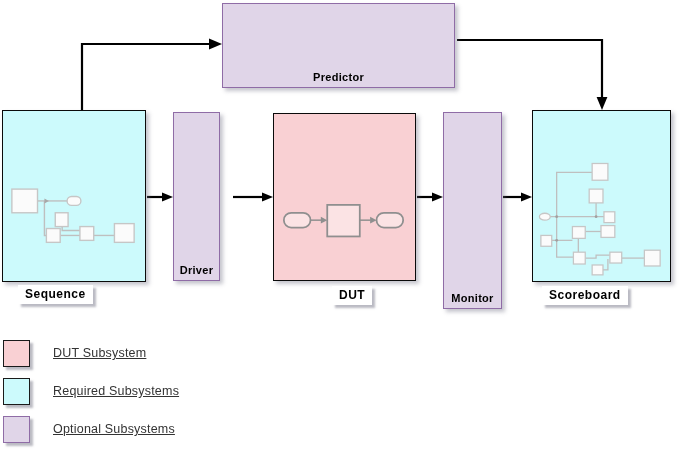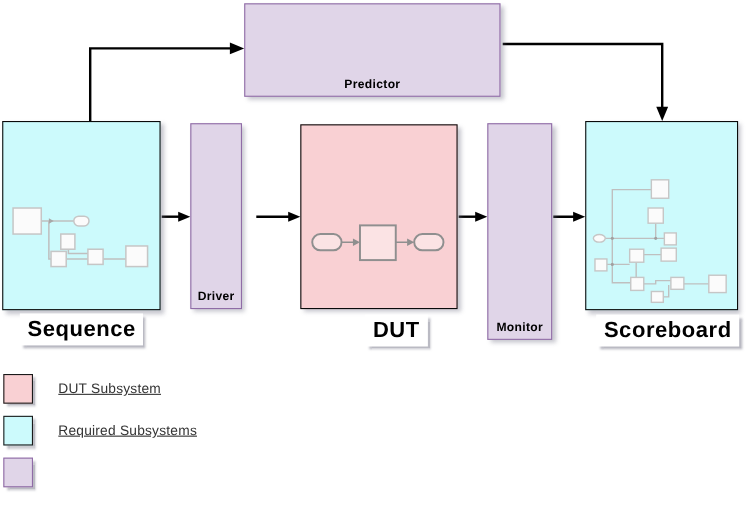--- a/index.html
+++ b/index.html
@@ -18,21 +18,21 @@
     background:#e0d5e8;border:1.6px solid #8f6ca6;
     display:flex;flex-direction:column;justify-content:flex-end;align-items:center;
   }
   .inline-label{
     font-weight:bold;font-size:11px;color:#000;padding-bottom:4px;line-height:1;
     letter-spacing:0.3px;white-space:nowrap;
   }
   .mini{position:absolute;left:0;top:0;width:100%;height:100%;}
   .ext-label{
     position:absolute;z-index:3;background:#ffffff;
-    font-weight:bold;font-size:20px;letter-spacing:0.5px;color:#000;
+    font-weight:bold;font-size:12px;letter-spacing:0.5px;color:#000;
     padding:2px 7px 3px 7px;line-height:1.2;white-space:nowrap;
     box-shadow:3px 3px 2px rgba(130,130,145,0.55);
   }
   #label-sequence{left:18px;top:285px;}
   #label-dut{left:332px;top:286px;}
   #label-scoreboard{left:542px;top:286px;}
   .legend{position:absolute;left:3px;top:339px;z-index:2;}
   .legend-item{display:flex;align-items:center;margin-bottom:10px;height:28px;}
   .swatch{
     width:27px;height:27px;box-sizing:border-box;flex:0 0 auto;
@@ -164,16 +164,17 @@
     <div class="legend-item">
       <div class="swatch dut"></div>
       <span class="legend-label">DUT Subsystem</span>
     </div>
     <div class="legend-item">
       <div class="swatch required"></div>
       <span class="legend-label">Required Subsystems</span>
     </div>
     <div class="legend-item">
       <div class="swatch optional"></div>
+      <span class="legend-label">Optional Subsystems</span>
     </div>
   </div>
 
 </div>
 
 </body></html>

